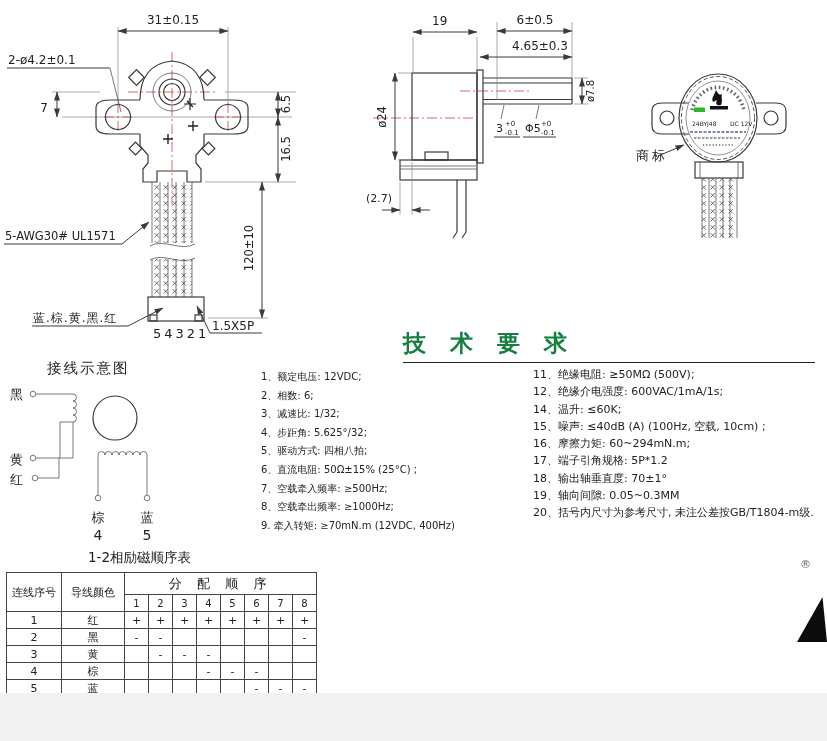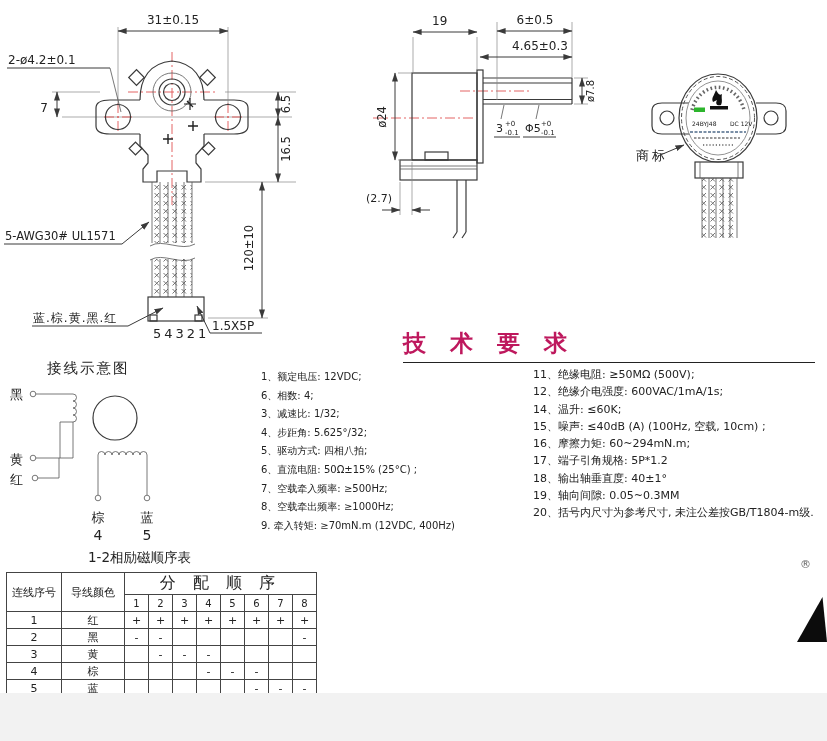--- a/index.html
+++ b/index.html
@@ -6,29 +6,29 @@
   #sheet{position:relative;width:827px;height:693px;background:#ffffff;overflow:hidden;
          font-family:"DejaVu Sans","Liberation Sans",sans-serif;color:#222;}
   svg{position:absolute;overflow:visible;}
   svg text{fill:#222;font-family:"DejaVu Sans","Liberation Sans",sans-serif;}
   .dim{stroke:#3a3a3a;stroke-width:1;fill:none;}
   .ext{stroke:#888;stroke-width:0.7;fill:none;}
   .out{stroke:#3a3a3a;stroke-width:1.2;fill:none;}
   .thin{stroke:#555;stroke-width:0.8;fill:none;}
   .red{stroke:#e05252;stroke-width:0.9;fill:none;stroke-dasharray:10 3 2 3;}
   .tech-title{position:absolute;left:403px;top:328px;font-size:23px;font-weight:600;
-              letter-spacing:8px;color:#be185d;white-space:nowrap;}
+              letter-spacing:8px;color:#15803d;white-space:nowrap;}
   .tech-underline{position:absolute;left:403px;top:362px;width:412px;border-top:1.6px solid #222;}
   .tech-col{position:absolute;white-space:nowrap;}
   .tech-col.left{left:261px;top:368px;font-size:10px;line-height:18.6px;}
   .tech-col.right{left:533px;top:366px;font-size:11px;line-height:17.3px;}
   table.seq{position:absolute;left:6px;top:572px;border-collapse:collapse;table-layout:fixed;}
   table.seq td,table.seq th{border:1px solid #444;text-align:center;padding:0;
       font-weight:normal;font-size:11px;overflow:hidden;}
-  table.seq .hdr-span{letter-spacing:6px;font-size:16px;height:21px;}
+  table.seq .hdr-span{letter-spacing:6px;font-size:13px;height:21px;font-family:Liberation Serif, serif;}
   table.seq .stepno{font-size:10px;height:16px;}
   table.seq .drow td{height:16px;font-size:11px;}
   .seq-footer{position:absolute;left:48px;top:703px;display:flex;align-items:center;
               font-size:14px;color:#222;white-space:nowrap;}
   .seq-footer .rule{width:40px;border-top:1.6px solid #333;margin:0 12px;}
   .reg-mark{position:absolute;left:800px;top:558px;font-size:11px;color:#666;}
   .pointer-tri{position:absolute;left:797px;top:597px;width:30px;height:45px;background:#0c0c0c;
                clip-path:polygon(85% 0%,100% 100%,0% 100%);}
 </style>
 </head>
@@ -279,37 +279,37 @@
     <text x="147" y="170" font-size="13" text-anchor="middle">蓝</text>
     <text x="147" y="188" font-size="14" text-anchor="middle">5</text>
 
     <text x="88" y="210" font-size="13.5">1-2相励磁顺序表</text>
   </svg>
 
   <div class="tech-title">技 术 要 求</div>
   <div class="tech-underline"></div>
   <div class="tech-col left">
     <div>1、额定电压: 12VDC;</div>
-    <div>6、相数: 4;</div>
+    <div>2、相数: 6;</div>
     <div>3、减速比: 1/32;</div>
     <div>4、步距角: 5.625°/32;</div>
     <div>5、驱动方式: 四相八拍;</div>
     <div>6、直流电阻: 50Ω±15% (25°C) ;</div>
     <div>7、空载牵入频率: ≥500Hz;</div>
     <div>8、空载牵出频率: ≥1000Hz;</div>
     <div>9. 牵入转矩: ≥70mN.m (12VDC, 400Hz)</div>
   </div>
   <div class="tech-col right">
     <div>11、绝缘电阻: ≥50MΩ (500V);</div>
     <div>12、绝缘介电强度: 600VAC/1mA/1s;</div>
     <div>14、温升: ≤60K;</div>
     <div>15、噪声: ≤40dB (A) (100Hz, 空载, 10cm) ;</div>
     <div>16、摩擦力矩: 60~294mN.m;</div>
     <div>17、端子引角规格: 5P*1.2</div>
-    <div>18、输出轴垂直度: 40±1°</div>
+    <div>18、输出轴垂直度: 70±1°</div>
     <div>19、轴向间隙: 0.05~0.3MM</div>
     <div>20、括号内尺寸为参考尺寸, 未注公差按GB/T1804-m级.</div>
   </div>
 
   <table class="seq">
     <colgroup>
       <col style="width:55px">
         <col style="width:63px">
       <col style="width:24px">
         <col style="width:24px">

